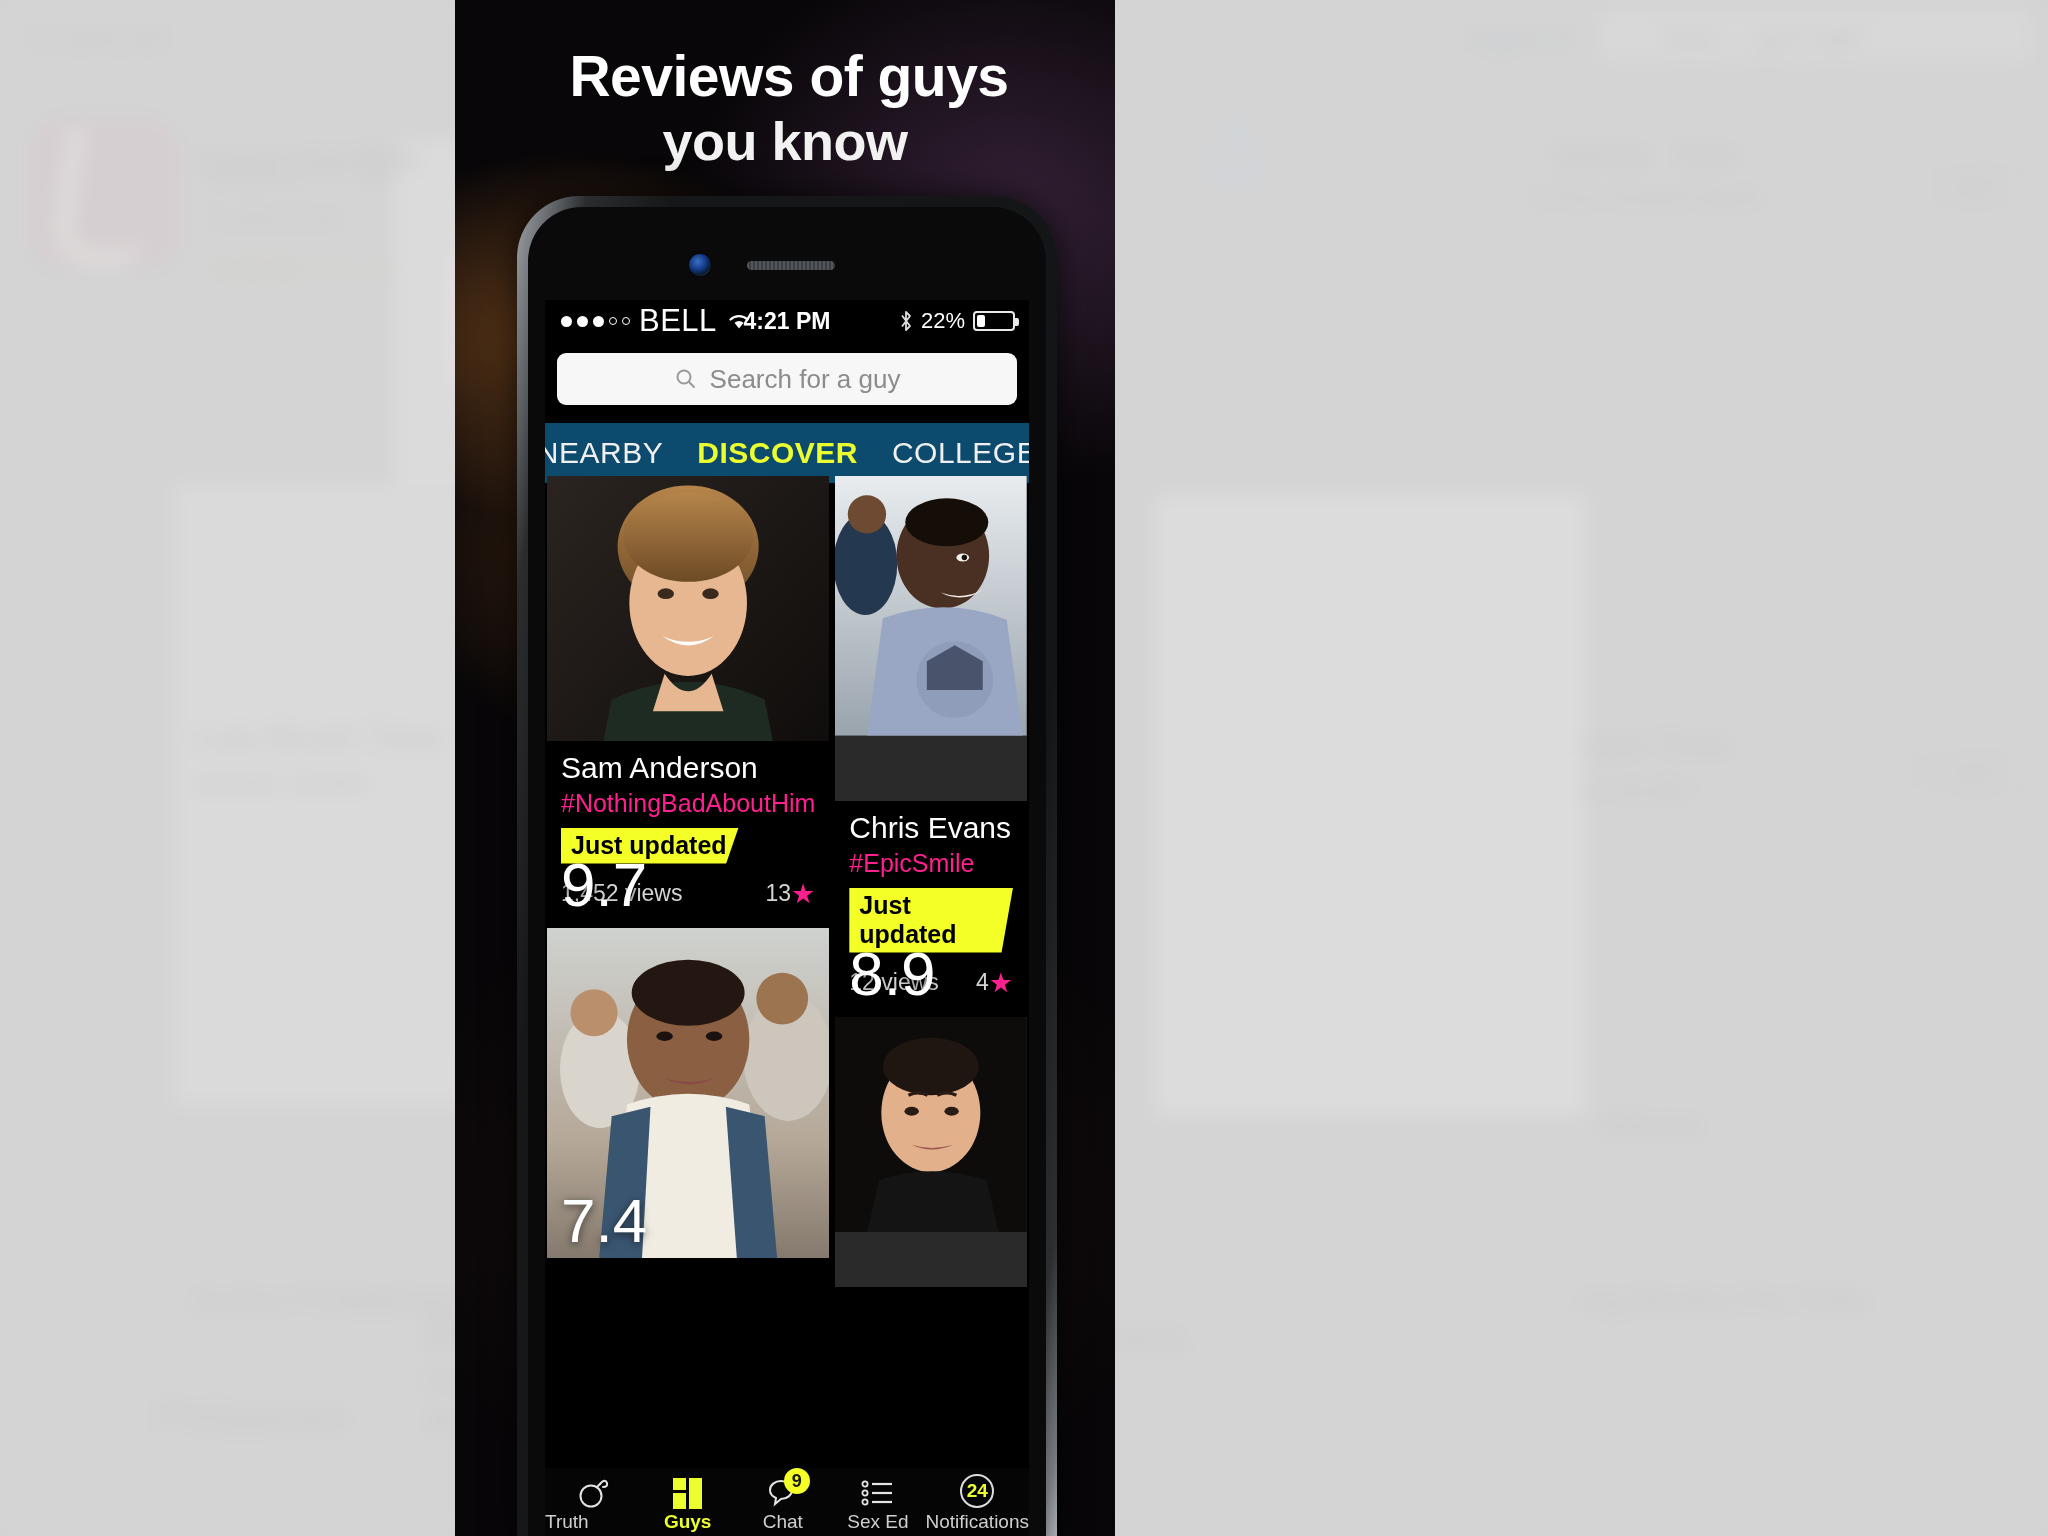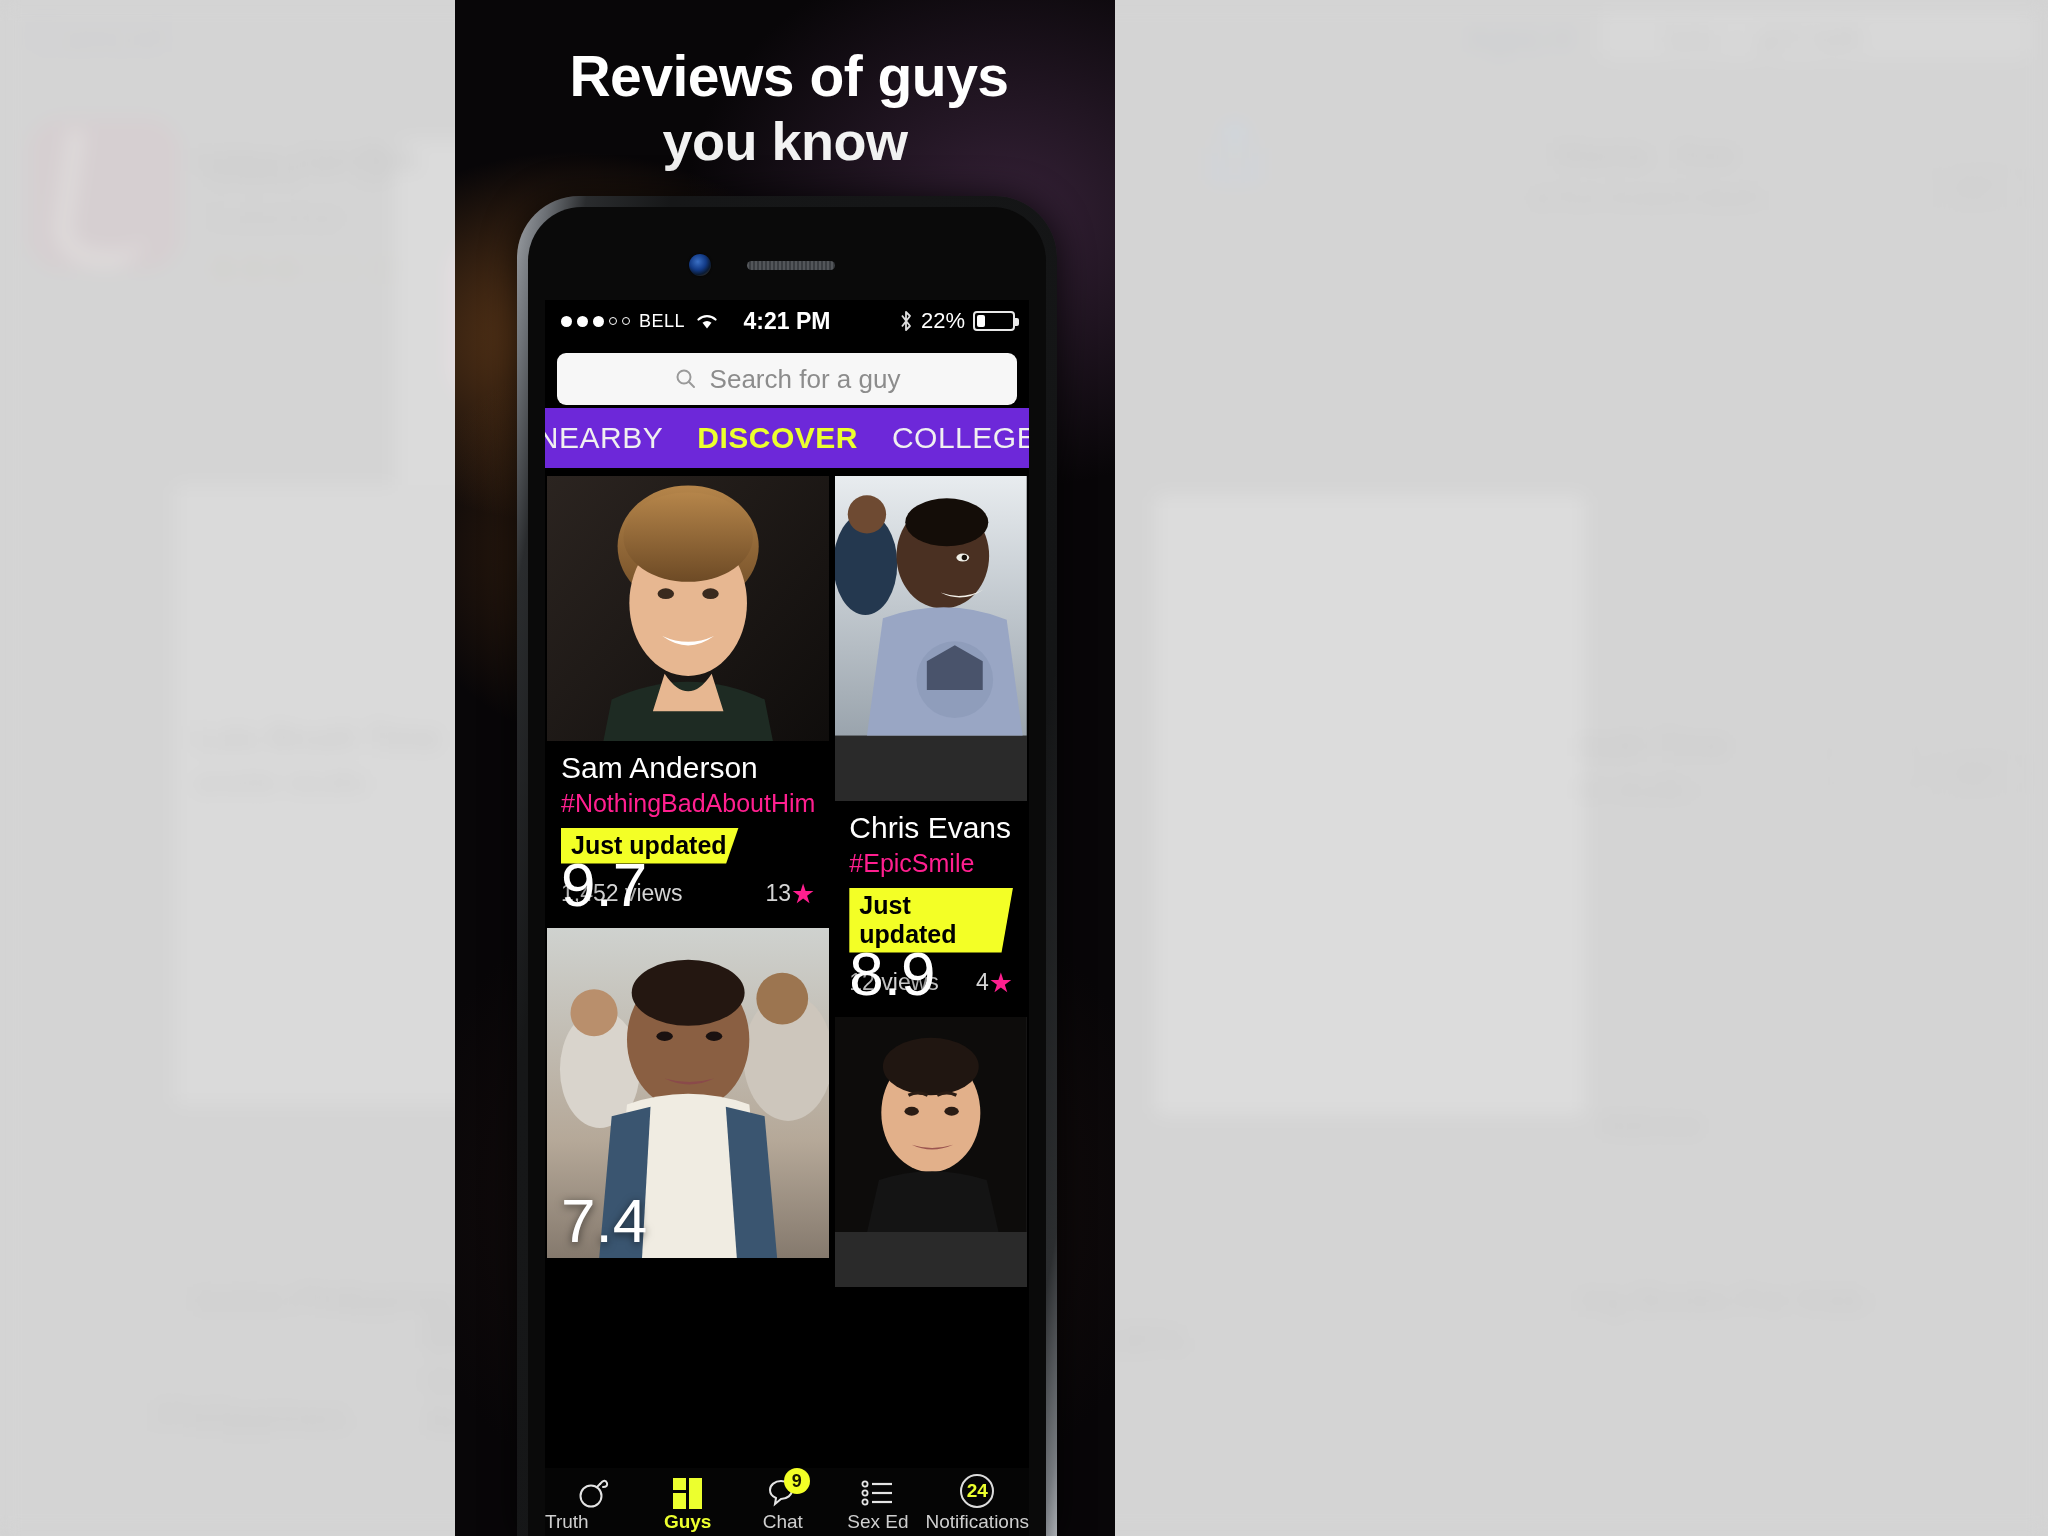--- a/index.html
+++ b/index.html
@@ -116,39 +116,39 @@
 
   
   #statusbar {
     position:absolute; left:0; right:0; top:0; height:42px;
     display:flex; align-items:center; color:#fff; font-size:22px;
   }
   #sb-left { position:absolute; left:16px; display:flex; align-items:center; gap:9px; }
   .dots { display:flex; gap:5px; align-items:center; }
   .dot { width:11px; height:11px; border-radius:50%; background:#fff; }
   .dot.hollow { background:transparent; border:1.7px solid #fff; width:8px; height:8px;}
-  #sb-carrier { font-size:18px; letter-spacing:0.5px; }
+  #sb-carrier { font-size:31px; letter-spacing:0.5px; }
   #sb-center { position:absolute; left:0; right:0; text-align:center; font-size:23px; font-weight:bold;}
   #sb-right { position:absolute; right:14px; display:flex; align-items:center; gap:8px; font-size:22px;}
   .battery { width:42px; height:20px; border:2px solid #e8e8e8; border-radius:4px; position:relative;}
   .battery::after{content:""; position:absolute; right:-6px; top:5px; width:4px; height:8px; background:#e8e8e8; border-radius:0 2px 2px 0;}
   .battery .fill { position:absolute; left:2px; top:2px; bottom:2px; width:22%; background:#fff; border-radius:2px;}
 
   
   #searchwrap { position:absolute; left:0; right:0; top:42px; height:74px; background:#000; display:flex; align-items:center; justify-content:center;}
   #searchbox {
     width:460px; height:52px; background:#f7f7f7; border-radius:9px;
     display:flex; align-items:center; justify-content:center; gap:12px;
   }
   #search-ph { color:#8c8c8c; font-size:26px;}
 
   
   #tabs {
-    position:absolute; left:0; right:0; top:108px; height:60px;
-    background:#6d28d9; display:flex; align-items:center; justify-content:center; gap:34px;
+    position:absolute; left:0; right:0; top:123px; height:60px;
+    background:#0c4a6e; display:flex; align-items:center; justify-content:center; gap:34px;
     overflow:hidden;
   }
   .tab { font-size:30px; color:#f0f0f0; letter-spacing:0.5px; white-space:nowrap;}
   .tab.active { color:#ecff2e; font-weight:bold; }
 
   
   #grid { position:absolute; left:0; right:0; top:176px; bottom:68px; display:flex; gap:6px; padding:0 2px; overflow:hidden;}
   .col { flex:1; display:flex; flex-direction:column; gap:6px;}
   .col.right { padding-top:0; }
   .card { background:#000; position:relative; overflow:hidden; }

